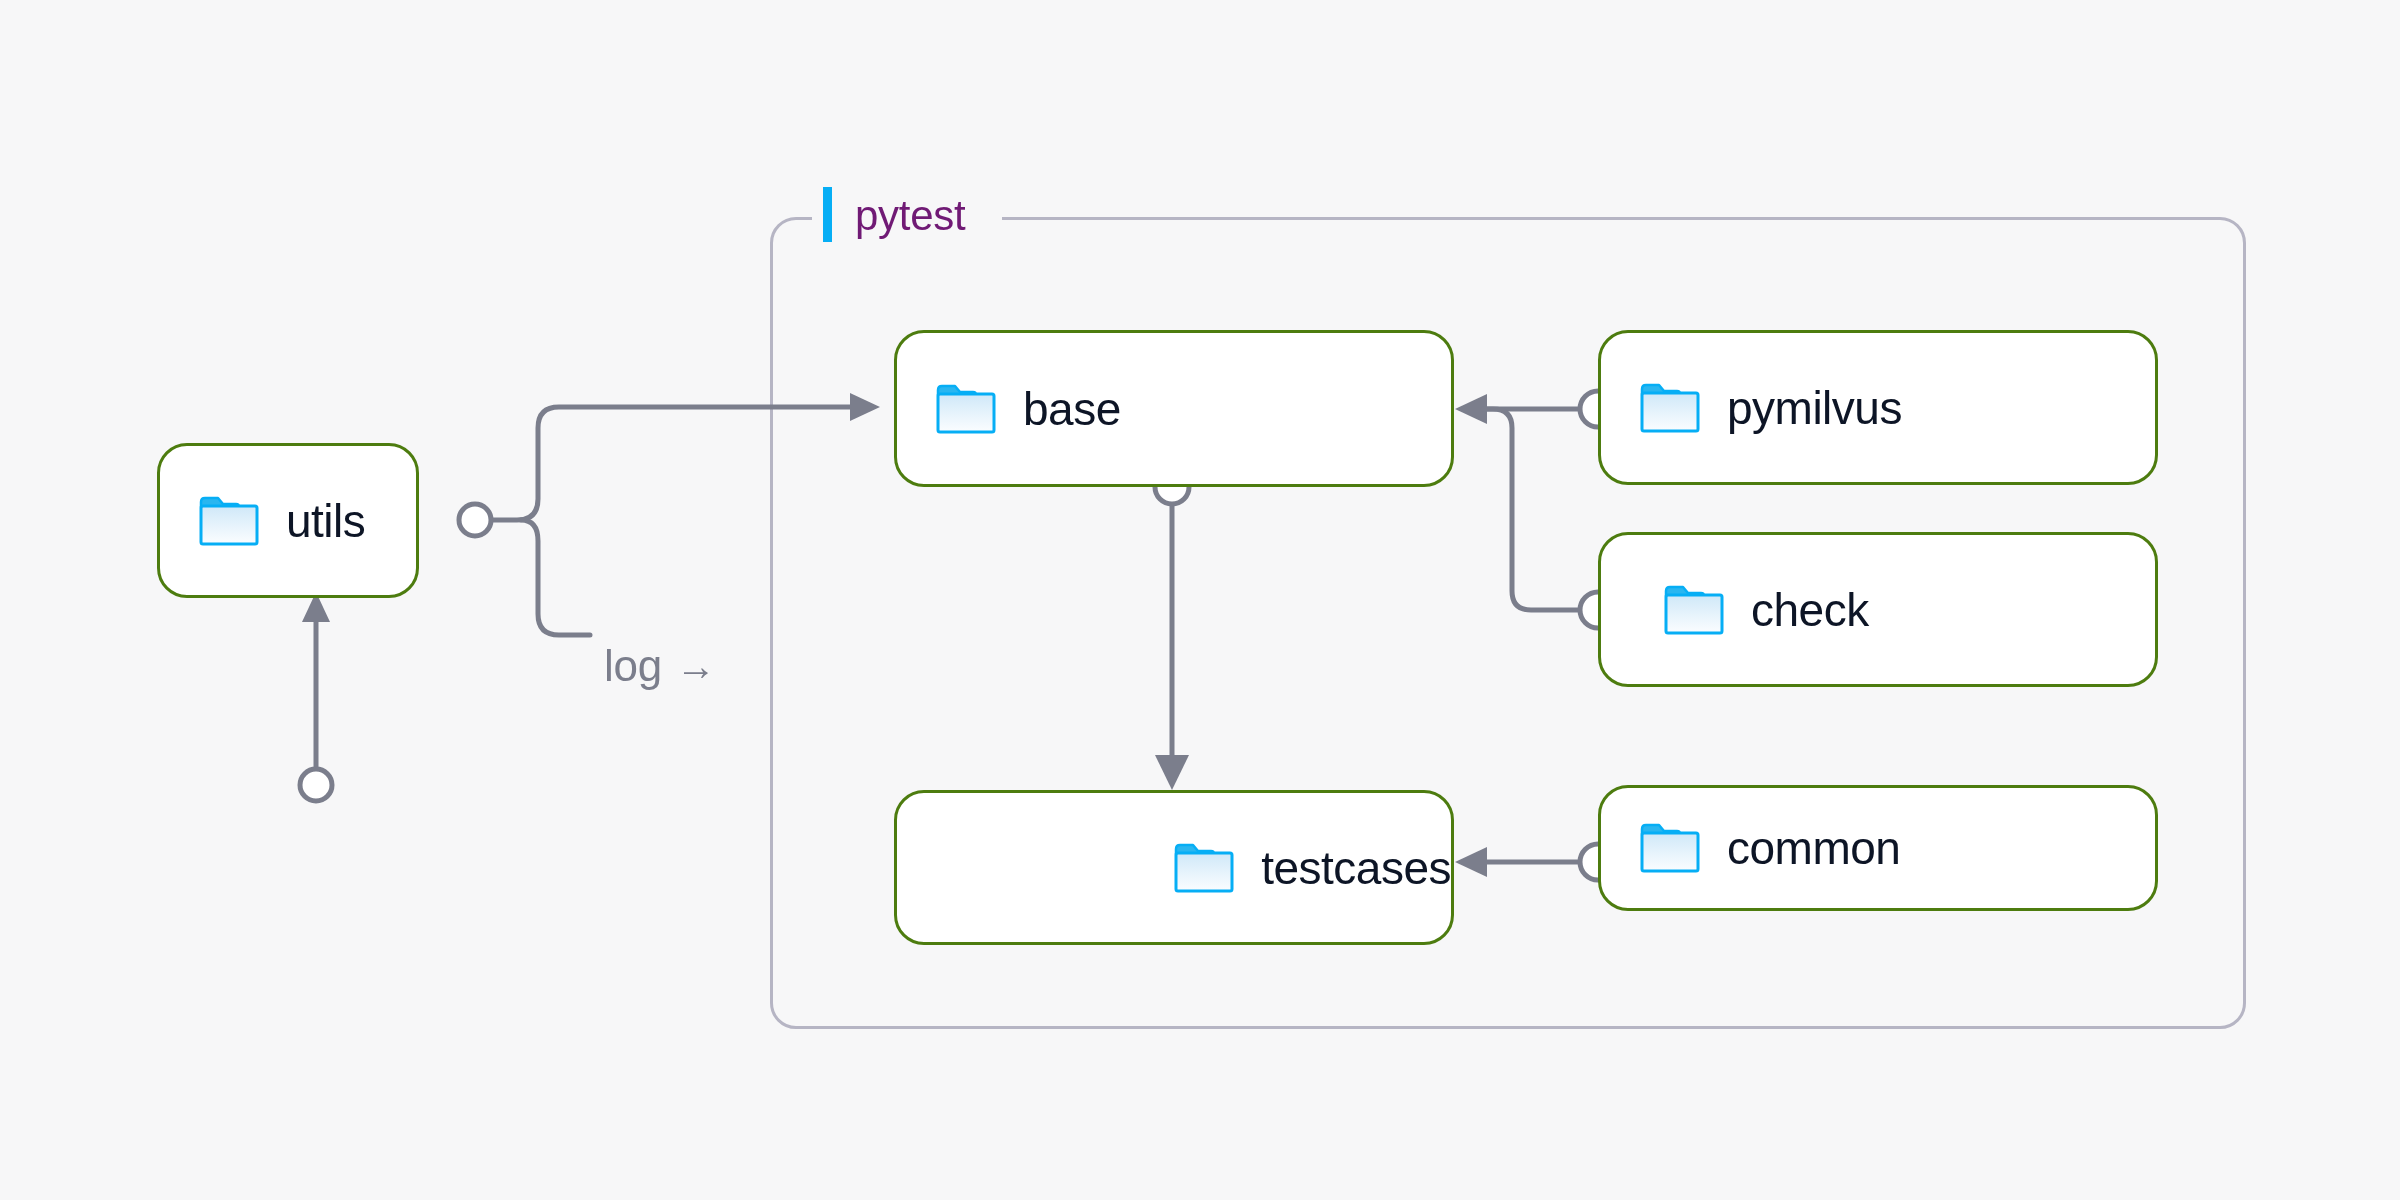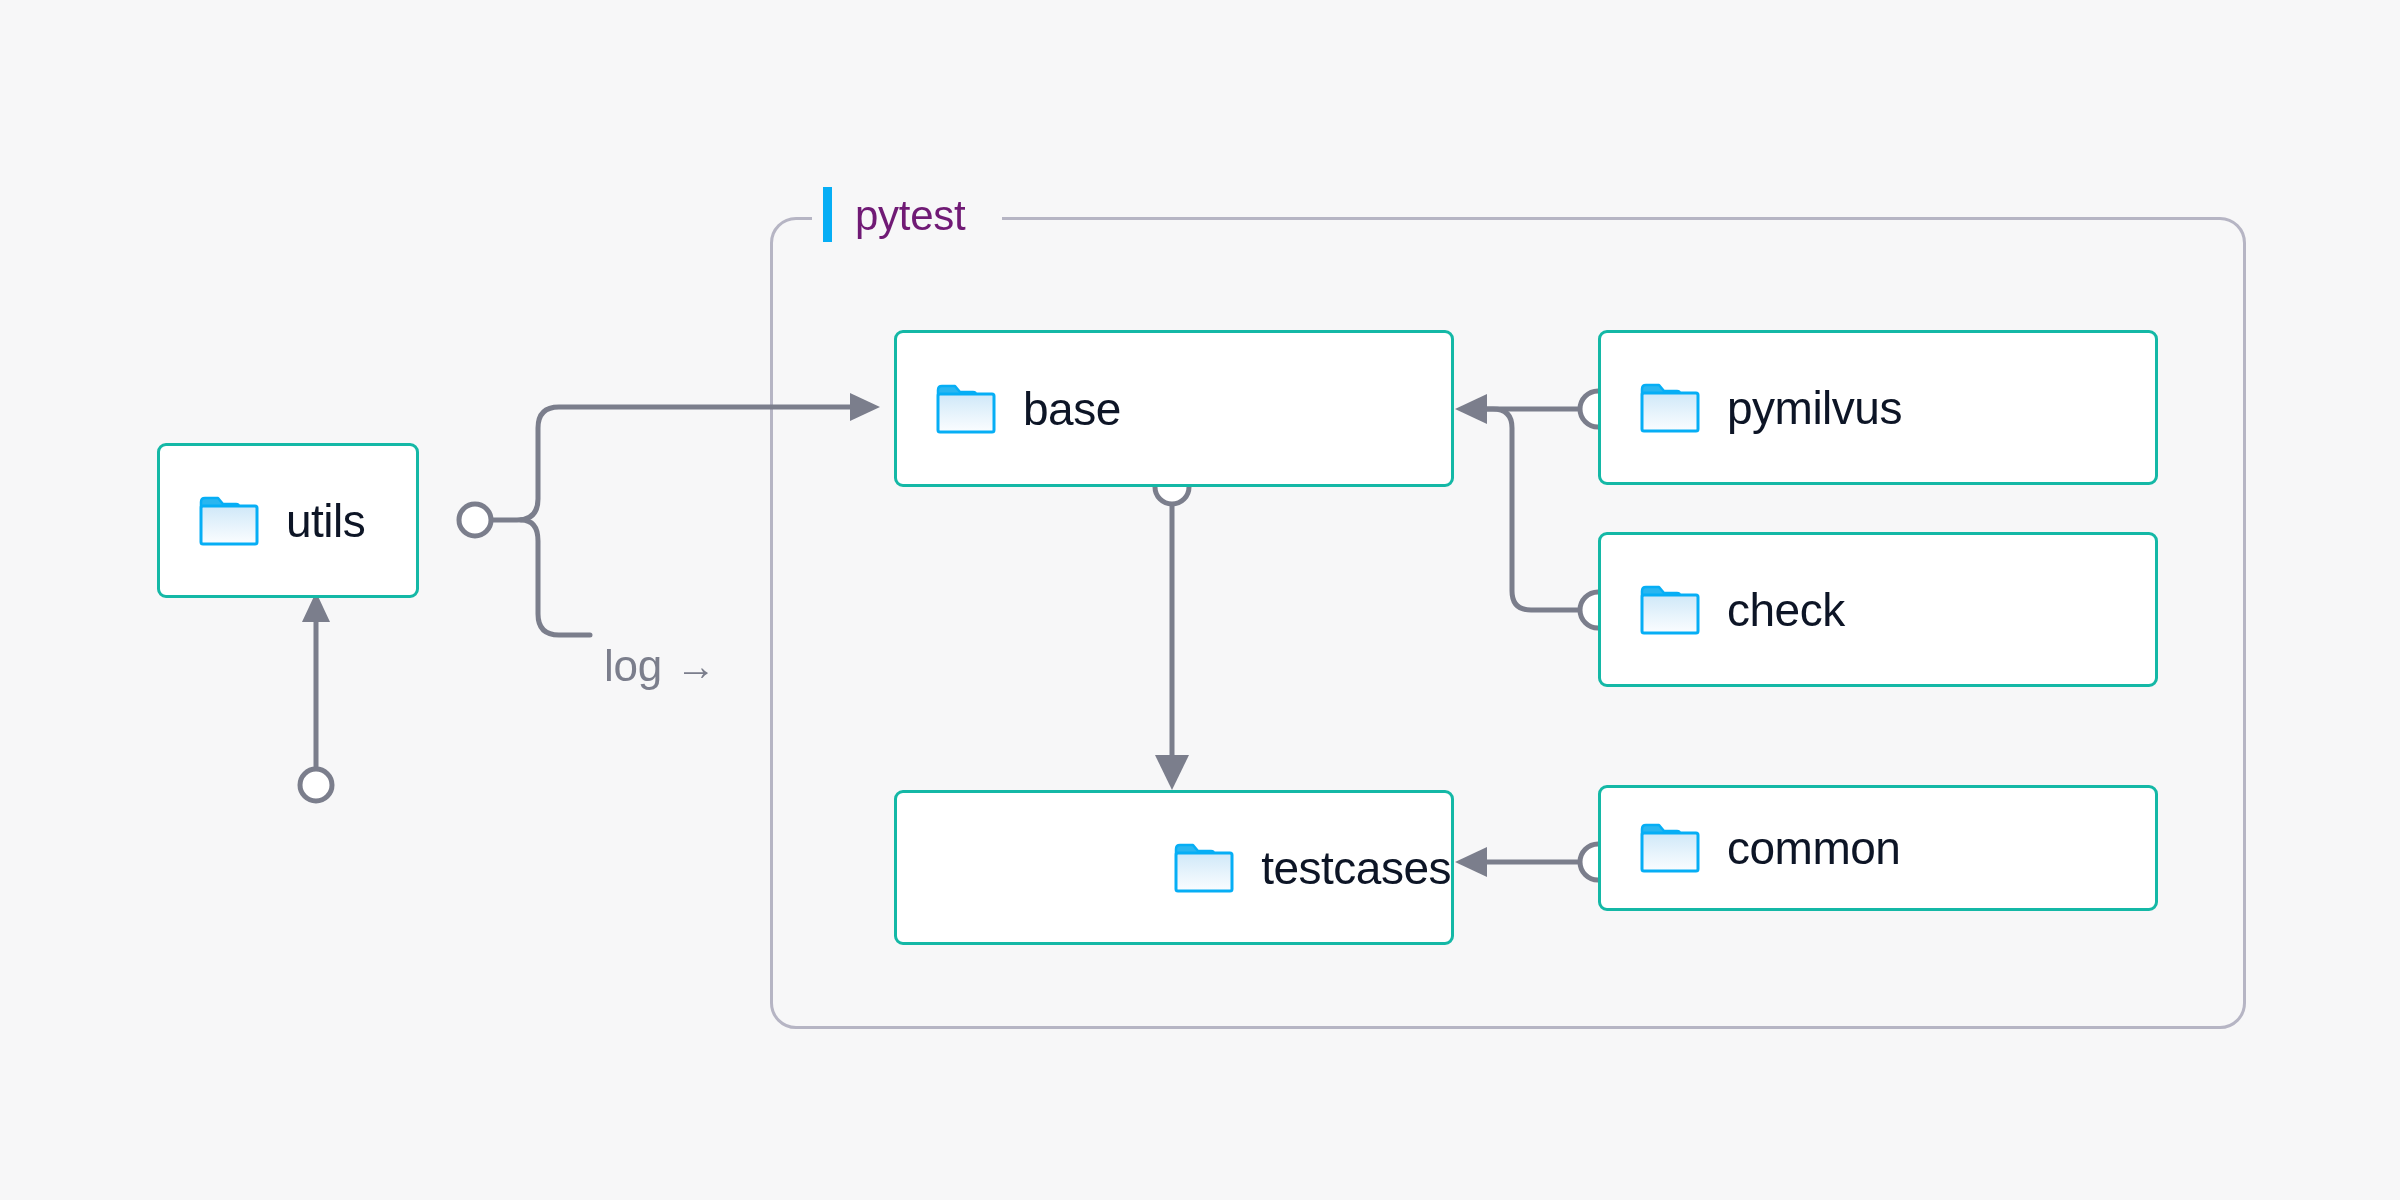--- a/index.html
+++ b/index.html
@@ -41,22 +41,22 @@
     font-weight: 400;
     letter-spacing: -0.3px;
     white-space: nowrap;
   }
 
   
   .node {
     position: absolute;
     box-sizing: border-box;
     background: #ffffff;
-    border: 3px solid #14b8a6;
-    border-radius: 9px;
+    border: 3px solid #4d7c0f;
+    border-radius: 30px;
     display: flex;
     align-items: center;
     z-index: 6;
   }
   .node-inner {
     display: flex;
     align-items: center;
     gap: 26px;
     padding-left: 38px;
   }
@@ -214,21 +214,21 @@
   <div class="node" style="left:1598px; top:330px; width:560px; height:155px;">
     <div class="node-inner">
       <svg class="folder-icon" viewBox="0 0 62 52">
         <path d="M3 12 L3 7 Q3 3 7 3 L20 3 L25 9 L38 9 Q41 9 41 12 Z" fill="#29b6f0" stroke="#06aef5" stroke-width="2.5" stroke-linejoin="round"></path>
         <rect x="3" y="11" width="56" height="38" rx="2" fill="url(#folderGrad)" stroke="#06aef5" stroke-width="3"></rect>
       </svg>
       <span class="node-label">pymilvus</span>
     </div>
   </div>
 
-  <div class="node" style="left:1598px; top:532px; width:560px; height:155px;">
+  <div class="node" style="left:1598px; top:532px; width:560px; height:155px;padding-left:24px;">
     <div class="node-inner">
       <svg class="folder-icon" viewBox="0 0 62 52">
         <path d="M3 12 L3 7 Q3 3 7 3 L20 3 L25 9 L38 9 Q41 9 41 12 Z" fill="#29b6f0" stroke="#06aef5" stroke-width="2.5" stroke-linejoin="round"></path>
         <rect x="3" y="11" width="56" height="38" rx="2" fill="url(#folderGrad)" stroke="#06aef5" stroke-width="3"></rect>
       </svg>
       <span class="node-label">check</span>
     </div>
   </div>
 
   <div class="node" style="left:1598px; top:785px; width:560px; height:126px;">

